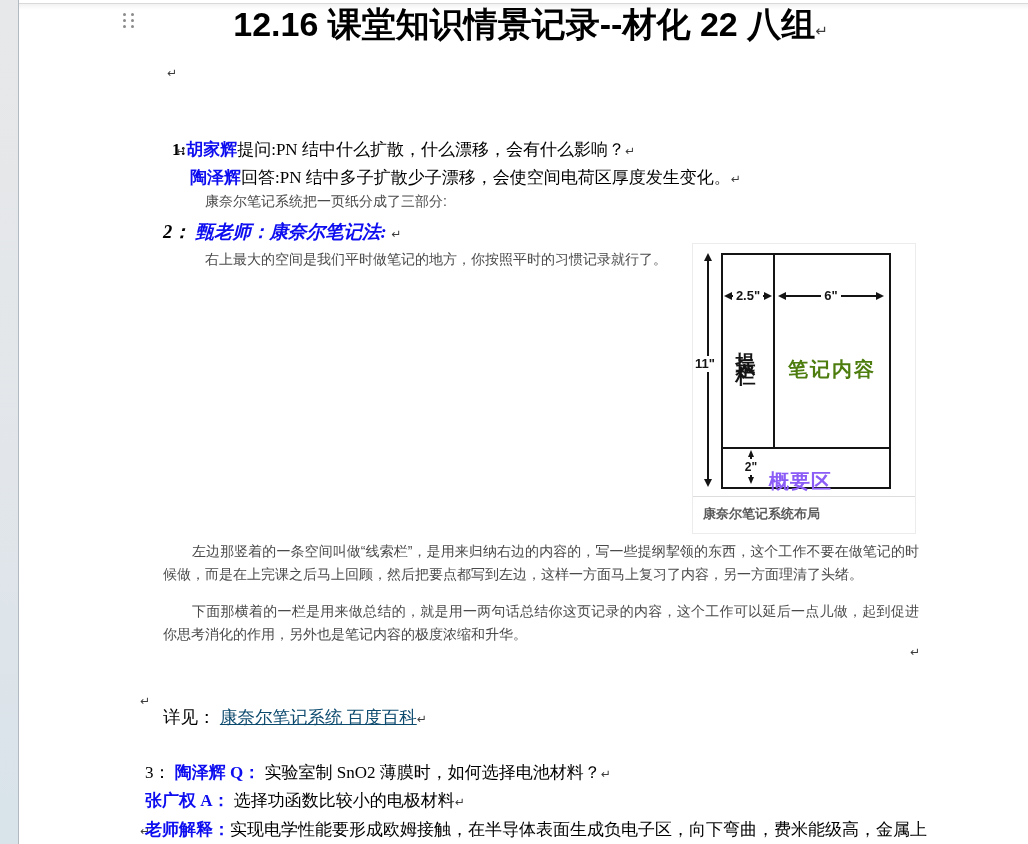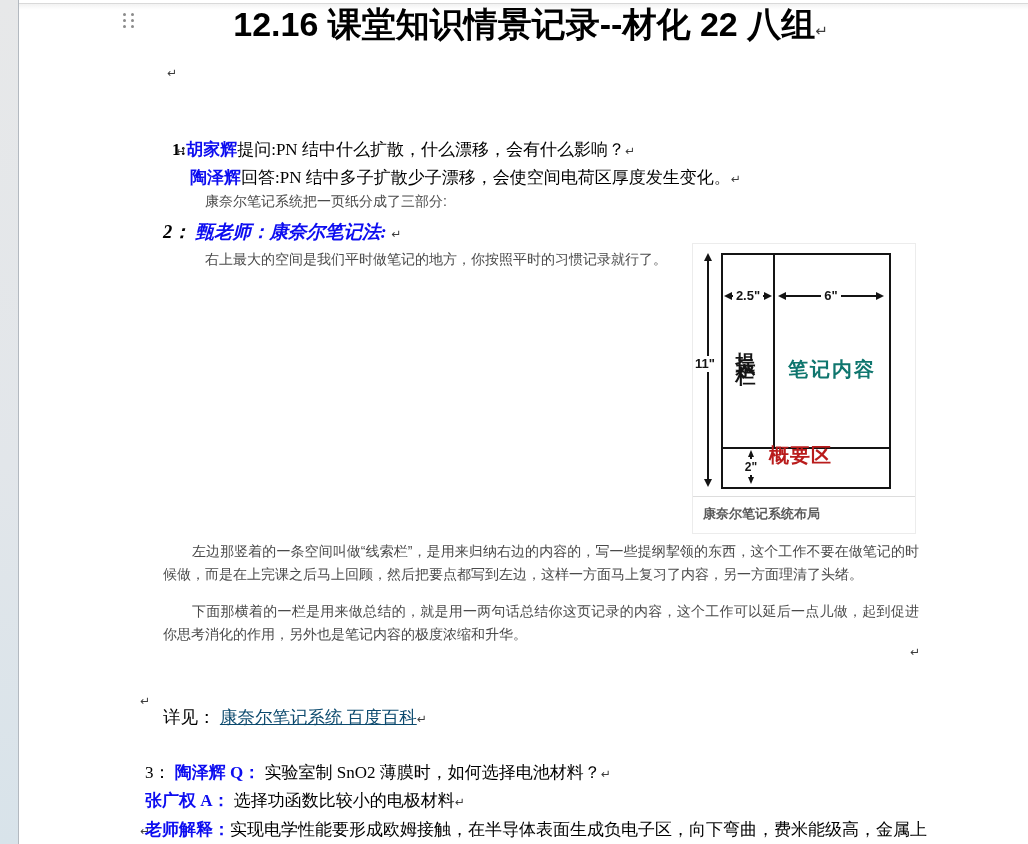--- a/index.html
+++ b/index.html
@@ -85,25 +85,25 @@
   .dimh .dim-lbl{padding:0 3px;}
   .dimv .dim-lbl{font-size:12px;padding:1px 0;}
 
   .cue-label{
     position:absolute;left:40px;top:92px;writing-mode:vertical-rl;letter-spacing:7px;
     font-size:20px;font-weight:600;color:#141414;
     font-family:"Liberation Serif","DejaVu Serif",serif;
   }
   .notes-label{
     position:absolute;left:84px;top:112px;width:110px;text-align:center;
-    font-size:20px;font-weight:600;color:#0f766e;letter-spacing:2px;
+    font-size:20px;font-weight:600;color:#4d7c0f;letter-spacing:2px;
     font-family:"Liberation Serif","DejaVu Serif",serif;white-space:nowrap;
   }
   .summary-label{
-    position:absolute;left:76px;top:198px;font-size:20px;font-weight:600;color:#b91c1c;
+    position:absolute;left:76px;top:224px;font-size:20px;font-weight:600;color:#8b5cf6;
     letter-spacing:1px;font-family:"Liberation Serif","DejaVu Serif",serif;white-space:nowrap;
   }
   .fig-caption{
     position:absolute;left:0;top:252px;width:222px;height:37px;
     border-top:1px solid #ddd;box-sizing:border-box;font-weight:bold;
   }
   .fig-caption span{
     position:absolute;left:10px;top:8px;font-size:13px;color:#5a5a5a;white-space:nowrap;
   }
 

